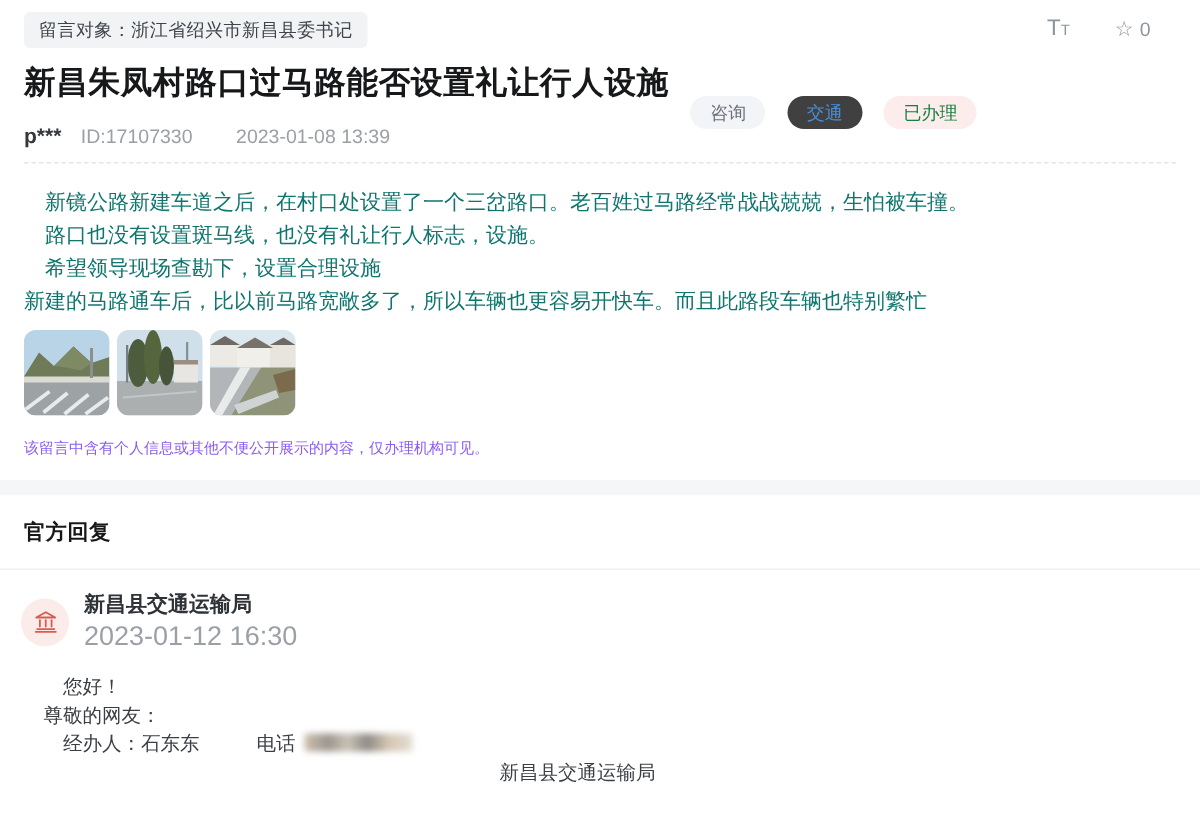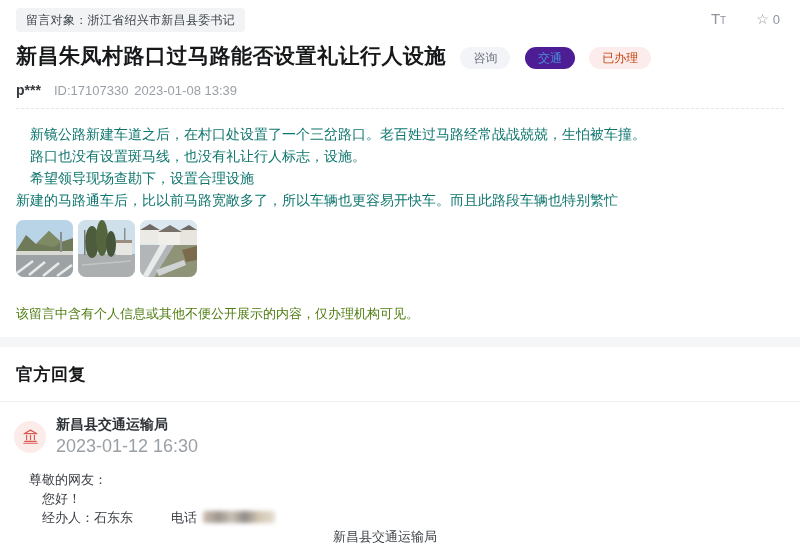--- a/index.html
+++ b/index.html
@@ -12,75 +12,75 @@
   .page { width: 800px; height: 543px; position: relative; }
 
   
   .top-wrap { padding: 8px 16px 0 16px; position: relative; }
   .target-badge {
     display: inline-block; background: #f2f3f5; color: #3f444b;
     font-size: 12px; line-height: 14px; padding: 5px 10px;
     border-radius: 4px; letter-spacing: .3px;
   }
   .top-controls {
-    position: absolute; right: 20px; top: 10px;
+    position: absolute; right: 33px; top: 10px;
     display: flex; align-items: center; gap: 30px; color: #8d949c;
   }
   .font-size-ctrl { cursor: pointer; color: #8d949c; user-select: none; }
   .font-size-ctrl .t-big { font-size: 15px; }
   .font-size-ctrl .t-small { font-size: 10px; }
   .star-ctrl { display: flex; align-items: center; gap: 4px; cursor: pointer; font-size: 13px; color: #8d949c; }
   .star-ctrl .star-glyph { font-size: 14px; line-height: 1; }
 
   
   .title-row { margin-top: 10px; }
   .post-title {
     display: inline; font-size: 21px; font-weight: bold; color: #17181a;
     letter-spacing: .5px; line-height: 28px; vertical-align: middle;
   }
   .tag {
     display: inline-block; font-size: 12px; line-height: 12px;
     padding: 5px 13px; border-radius: 14px; margin-left: 10px;
-    vertical-align: middle; position: relative; top: 2px;
+    vertical-align: middle; position: relative; top: 19px;
   }
   .tag-category { background: #f3f4f8; color: #696f79; }
-  .tag-field    { background: #4c1d95; color: #4a8fd7; }
-  .tag-status   { background: #fdecec; color: #c2410c; }
+  .tag-field    { background: #404040; color: #4a8fd7; }
+  .tag-status   { background: #fdecec; color: #15803d; }
 
   
   .meta-row {
     margin-top: 12px; padding-bottom: 10px;
     border-bottom: 1px dashed #e4e6e9;
     font-size: 13px; color: #9aa0a6; display: flex; align-items: baseline;
   }
   .meta-author { font-size: 14px; font-weight: bold; color: #34383d; }
   .meta-id { margin-left: 13px; }
-  .meta-time { margin-left: 6px; }
+  .meta-time { margin-left: 29px; }
 
   
   .msg-body { padding-top: 14px; font-size: 14px; line-height: 22px; color: #0f766e; }
   .msg-line { white-space: pre-wrap; }
 
   
   .photo-row { margin-top: 9px; display: flex; gap: 5px; }
   .photo {
     width: 57px; height: 57px; border-radius: 8px; overflow: hidden;
     flex: 0 0 auto; cursor: pointer; background: #dde3e8;
   }
   .photo svg { display: block; width: 57px; height: 57px; }
 
   
-  .privacy-note { margin-top: 28px; font-size: 13px; color: #4d7c0f; }
+  .privacy-note { margin-top: 15px; font-size: 10px; color: #8b5cf6; }
 
   
   .band { margin-top: 14px; width: 800px; height: 10px; background: #f5f6f8; }
 
   
   .reply-header { padding: 16px 16px 15px 16px; border-bottom: 1px solid #efefef; }
-  .reply-section-title { font-size: 17px; font-weight: bold; color: #17181a; letter-spacing: .5px; }
+  .reply-section-title { font-size: 14px; font-weight: bold; color: #17181a; letter-spacing: .5px; }
 
   .reply-card { padding: 14px 16px 0 14px; }
   .reply-agency-row { display: flex; align-items: center; }
   .agency-avatar {
     width: 32px; height: 32px; border-radius: 50%; background: #fbecea;
     display: flex; align-items: center; justify-content: center; flex: 0 0 auto;
   }
   .agency-meta { margin-left: 10px; }
   .agency-name { font-size: 14px; font-weight: bold; color: #2f3338; line-height: 16px; }
   .agency-time { font-size: 18px; color: #9aa0a6; margin-top: 4px; }
@@ -204,21 +204,21 @@
           <line x1="2.5" y1="21.5" x2="21.5" y2="21.5"></line>
         </svg>
       </div>
       <div class="agency-meta">
         <div class="agency-name">新昌县交通运输局</div>
         <div class="agency-time">2023-01-12 16:30</div>
       </div>
     </div>
 
     <div class="reply-body">
+      <div class="reply-line">　　您好！</div>
       <div class="reply-line">　尊敬的网友：</div>
-      <div class="reply-line">　　您好！</div>
       <div class="operator-row"><span>　　经办人：石东东</span><span class="phone-label">电话</span><span class="phone-blur"></span></div>
       <div class="reply-signature">新昌县交通运输局</div>
 
     </div>
   </div>
 
 </div>
 
 </body></html>

